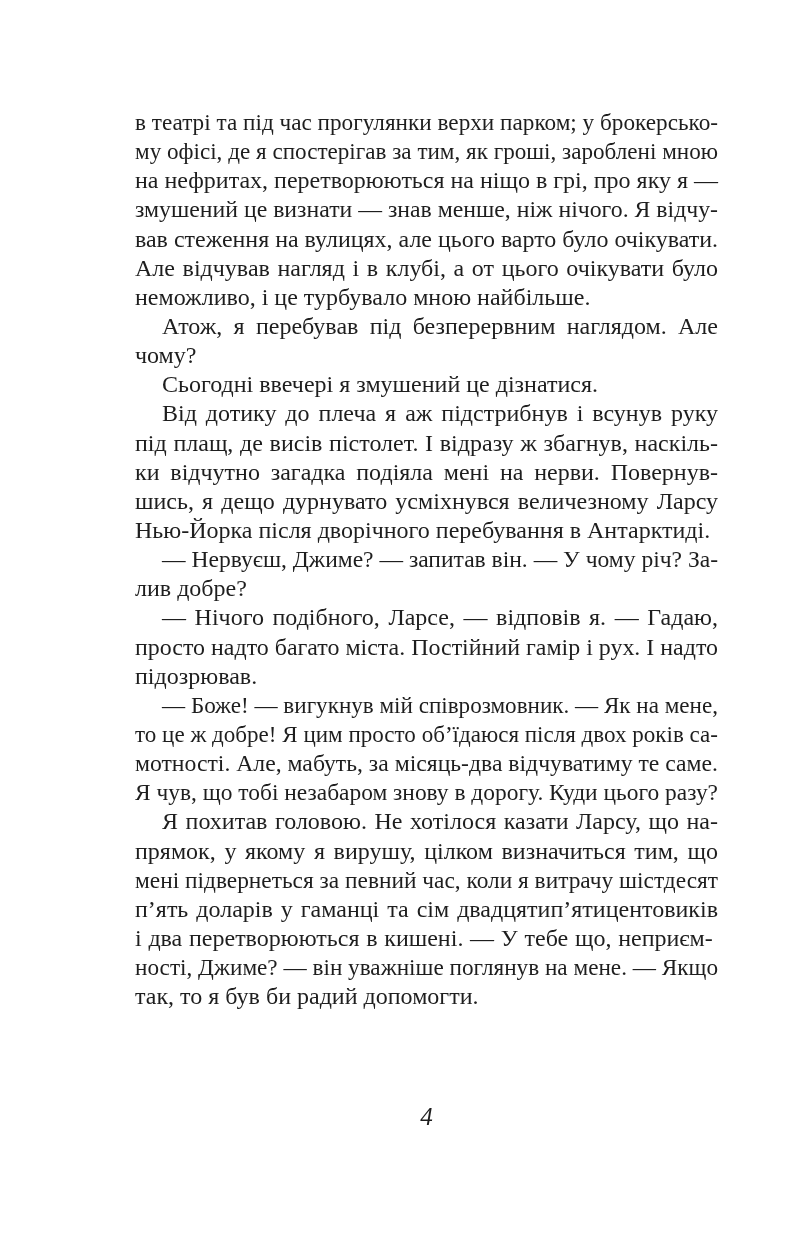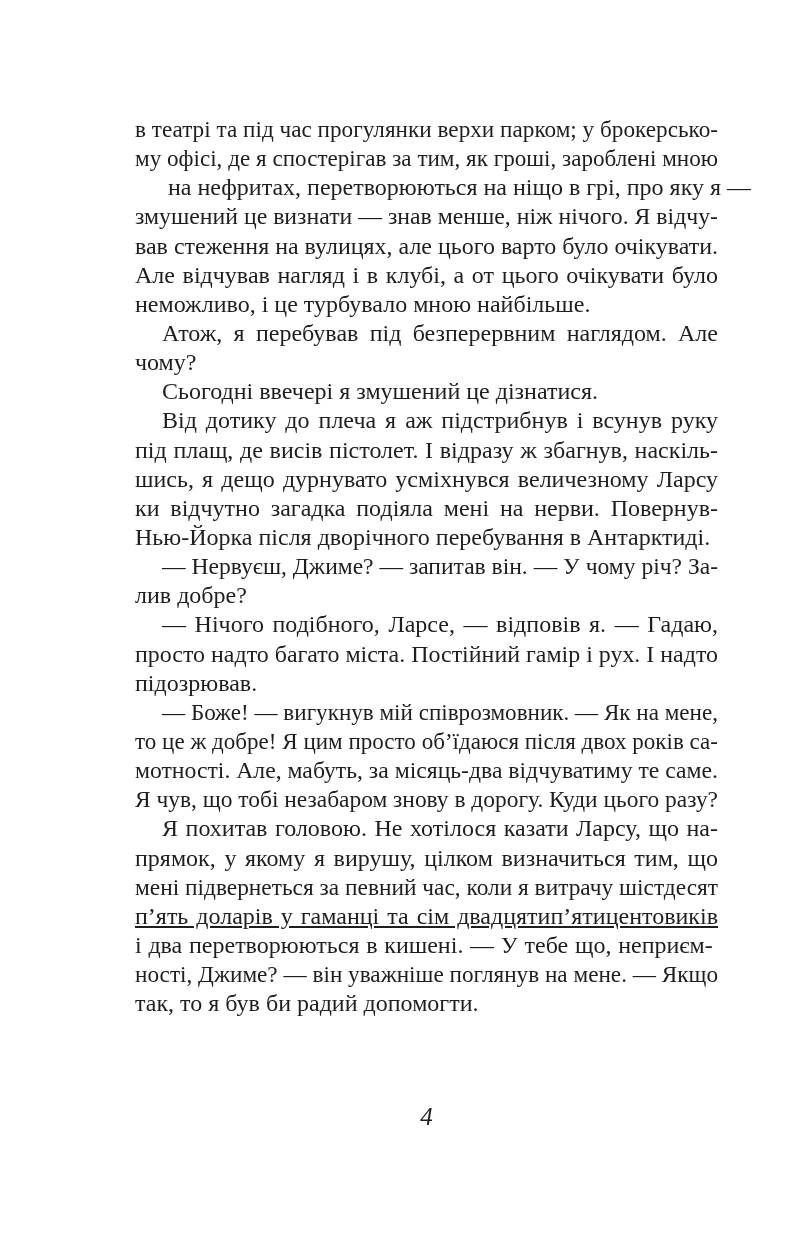--- a/index.html
+++ b/index.html
@@ -12,21 +12,21 @@
     width: 798px;
     height: 1241px;
     background: #ffffff;
     font-family: "Liberation Serif", serif;
     color: #1e1e1e;
     overflow: hidden;
   }
   .text-block {
     position: absolute;
     left: 135px;
-    top: 115px;
+    top: 108px;
     width: 583px;
   }
   .paragraph {
     margin: 0;
     padding: 0;
   }
   .line {
     height: 29.15px;
     line-height: 29.15px;
     font-size: 24px;
@@ -54,38 +54,38 @@
   }
 </style>
 </head>
 <body>
 
 <div class="page">
   <div class="text-block" id="textBlock">
       <div class="paragraph">
         <div class="line"><span class="fit" style="transform: scaleX(0.967208);">в театрі та під час прогулянки верхи парком; у брокерсько-</span></div>
         <div class="line"><span class="fit" style="transform: scaleX(0.963313);">му офісі, де я спостерігав за тим, як гроші, зароблені мною</span></div>
-        <div class="line"><span class="fit" style="transform: scaleX(0.999705); margin-left: 33px;">на нефритах, перетворюються на ніщо в грі, про яку я —</span></div>
+        <div class="line"><span class="fit" style="transform: scaleX(0.999705);">на нефритах, перетворюються на ніщо в грі, про яку я —</span></div>
         <div class="line"><span class="fit" style="transform: scaleX(0.990339);">змушений це визнати — знав менше, ніж нічого. Я відчу-</span></div>
         <div class="line"><span class="fit" style="transform: scaleX(0.997967);">вав стеження на вулицях, але цього варто було очікувати.</span></div>
         <div class="line"><span class="fit" style="word-spacing: 1.63125px;">Але відчував нагляд і в клубі, а от цього очікувати було</span></div>
         <div class="line"><span class="fit">неможливо, і це турбувало мною найбільше.</span></div>
       </div>
       <div class="paragraph">
         <div class="line indent"><span class="fit" style="word-spacing: 5.29688px;">Атож, я перебував під безперервним наглядом. Але</span></div>
         <div class="line"><span class="fit">чому?</span></div>
       </div>
       <div class="paragraph">
         <div class="line indent"><span class="fit">Сьогодні ввечері я змушений це дізнатися.</span></div>
       </div>
       <div class="paragraph">
         <div class="line indent"><span class="fit" style="word-spacing: 2.96875px;">Від дотику до плеча я аж підстрибнув і всунув руку</span></div>
         <div class="line"><span class="fit" style="word-spacing: 0.680556px;">під плащ, де висів пістолет. І відразу ж збагнув, наскіль-</span></div>
+        <div class="line"><span class="fit" style="word-spacing: 4.79018px;">ки відчутно загадка подіяла мені на нерви. Повернув-</span></div>
         <div class="line"><span class="fit" style="word-spacing: 2.19792px;">шись, я дещо дурнувато усміхнувся величезному Ларсу</span></div>
-        <div class="line"><span class="fit" style="word-spacing: 4.79018px;">ки відчутно загадка подіяла мені на нерви. Повернув-</span></div>
         <div class="line"><span class="fit">Нью-Йорка після дворічного перебування в Антарктиді.</span></div>
       </div>
       <div class="paragraph">
         <div class="line indent"><span class="fit" style="transform: scaleX(0.981411);">— Нервуєш, Джиме? — запитав він. — У чому річ? За-</span></div>
         <div class="line"><span class="fit">лив добре?</span></div>
       </div>
       <div class="paragraph">
         <div class="line indent"><span class="fit" style="word-spacing: 2.58398px;">— Нічого подібного, Ларсе, — відповів я. — Гадаю,</span></div>
         <div class="line"><span class="fit" style="transform: scaleX(0.997114);">просто надто багато міста. Постійний гамір і рух. І надто</span></div>
         <div class="line"><span class="fit">підозрював.</span></div>
@@ -93,20 +93,20 @@
       <div class="paragraph">
         <div class="line indent"><span class="fit" style="transform: scaleX(0.96251);">— Боже! — вигукнув мій співрозмовник. — Як на мене,</span></div>
         <div class="line"><span class="fit" style="transform: scaleX(0.960412);">то це ж добре! Я цим просто об’їдаюся після двох років са-</span></div>
         <div class="line"><span class="fit" style="transform: scaleX(0.986881);">мотності. Але, мабуть, за місяць-два відчуватиму те саме.</span></div>
         <div class="line"><span class="fit" style="transform: scaleX(0.975987);">Я чув, що тобі незабаром знову в дорогу. Куди цього разу?</span></div>
       </div>
       <div class="paragraph">
         <div class="line indent"><span class="fit" style="word-spacing: 1.54102px;">Я похитав головою. Не хотілося казати Ларсу, що на-</span></div>
         <div class="line"><span class="fit" style="word-spacing: 2.64844px;">прямок, у якому я вирушу, цілком визначиться тим, що</span></div>
         <div class="line"><span class="fit" style="transform: scaleX(0.973721);">мені підвернеться за певний час, коли я витрачу шістдесят</span></div>
-        <div class="line"><span class="fit" style="word-spacing: 1.97135px; text-decoration: underline;">п’ять доларів у гаманці та сім двадцятип’ятицентовиків</span></div>
+        <div class="line"><span class="fit" style="word-spacing: 1.97135px;">п’ять доларів у гаманці та сім двадцятип’ятицентовиків</span></div>
         <div class="line"><span class="fit" style="word-spacing: 0.71875px;">і два перетворюються в кишені. — У тебе що, неприєм-</span></div>
         <div class="line"><span class="fit" style="transform: scaleX(0.966958);">ності, Джиме? — він уважніше поглянув на мене. — Якщо</span></div>
         <div class="line"><span class="fit">так, то я був би радий допомогти.</span></div>
       </div>
     </div>
   <div class="page-number">4</div>
 </div>
 
 </body></html>

